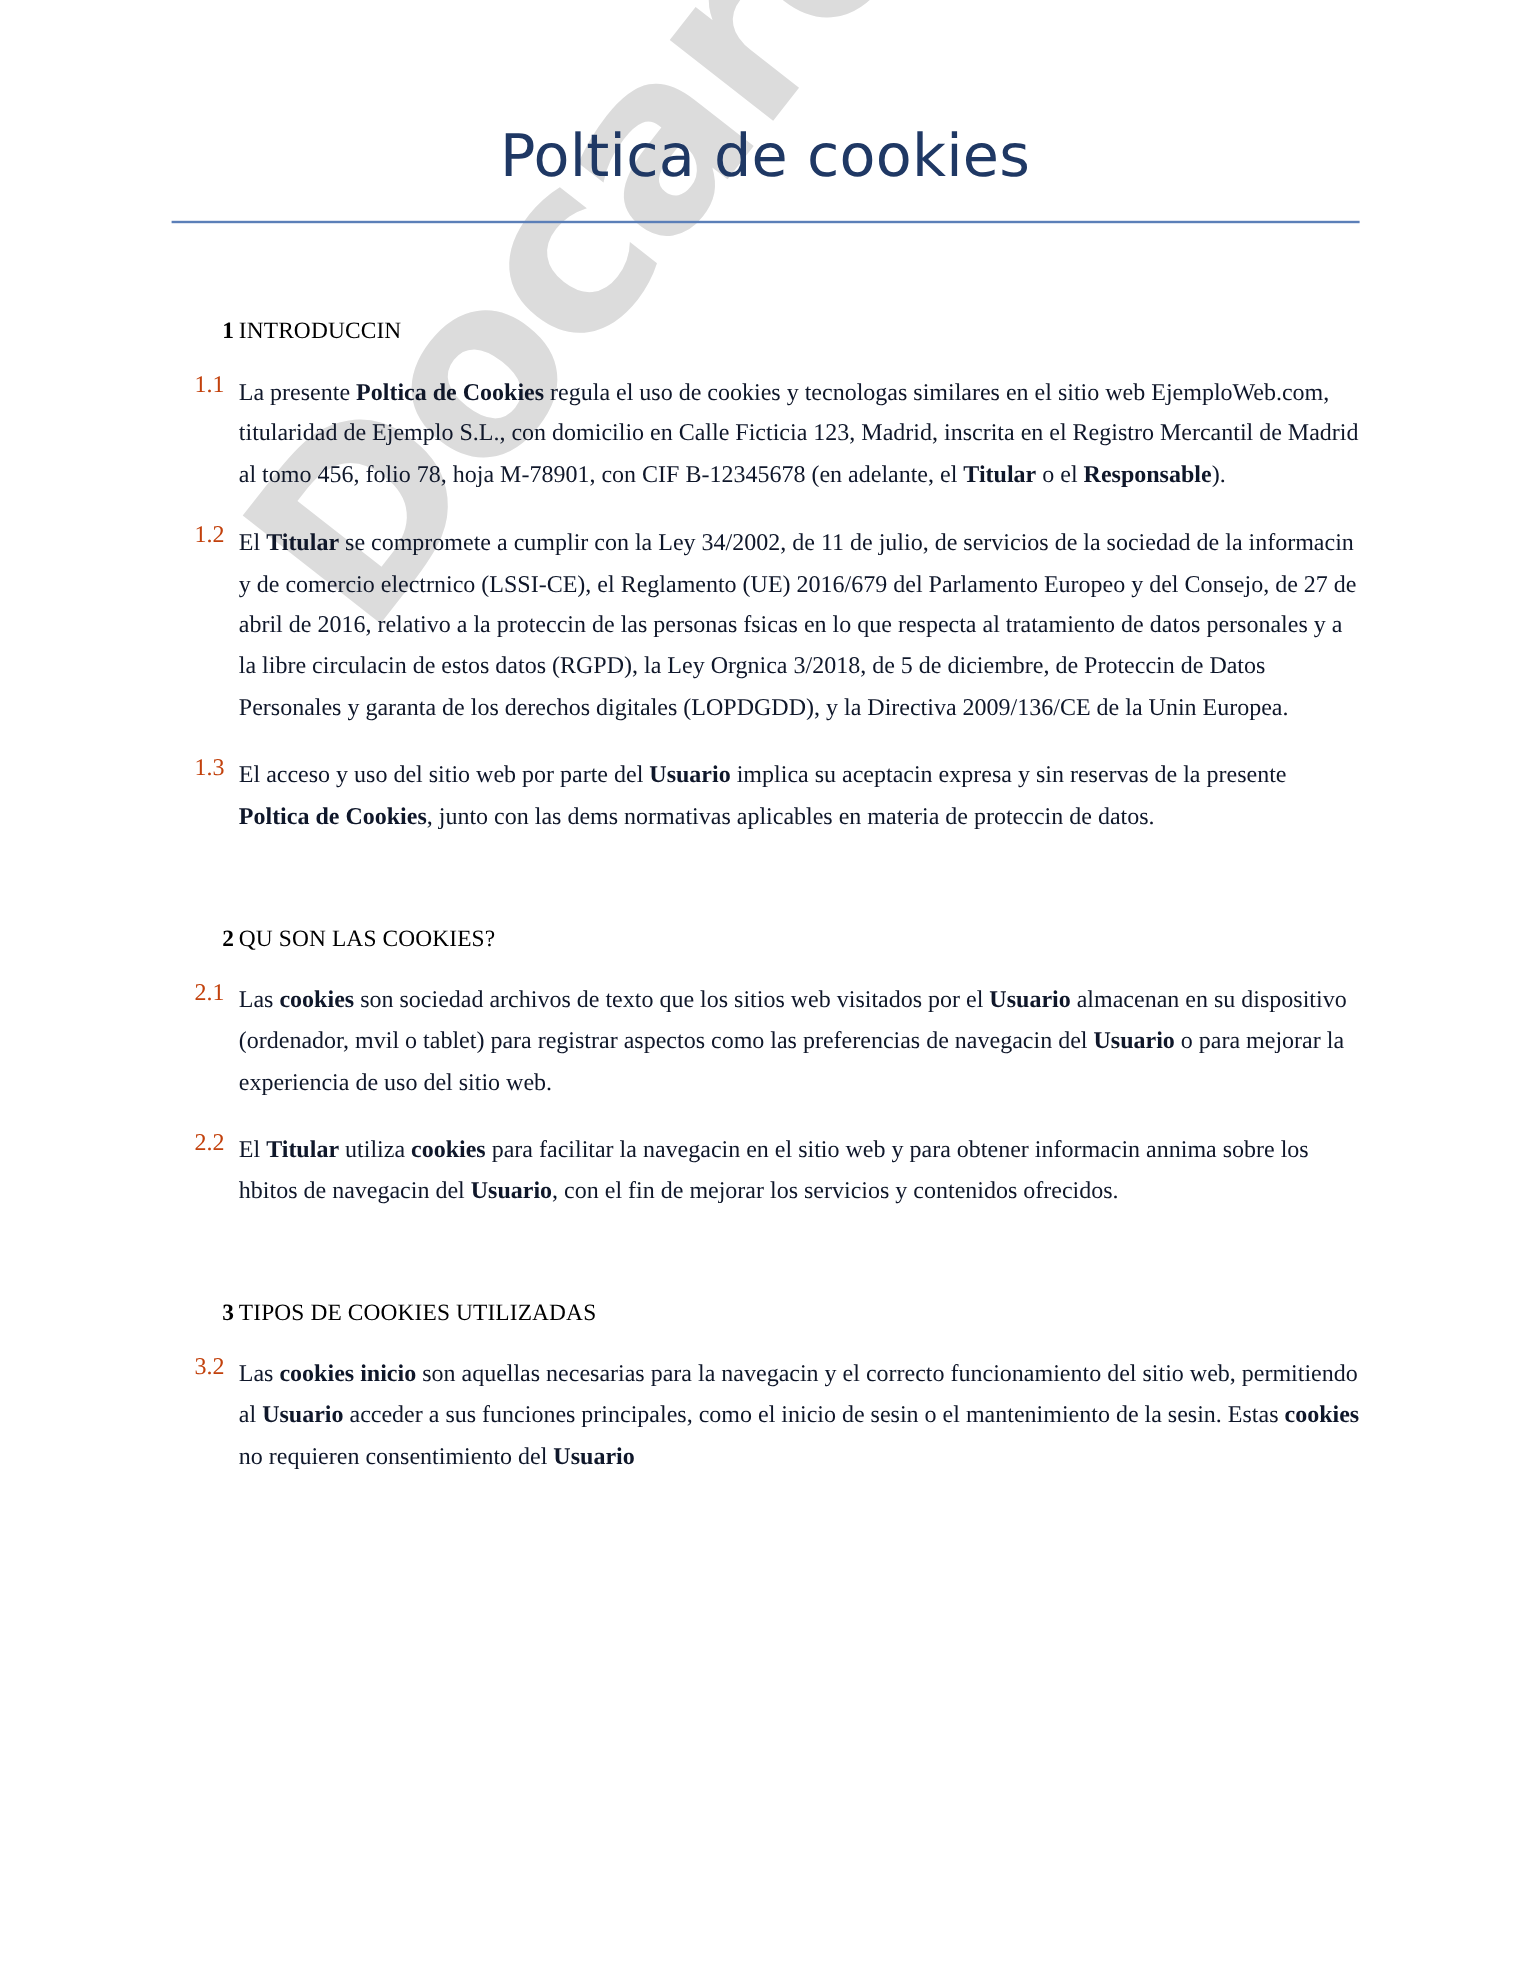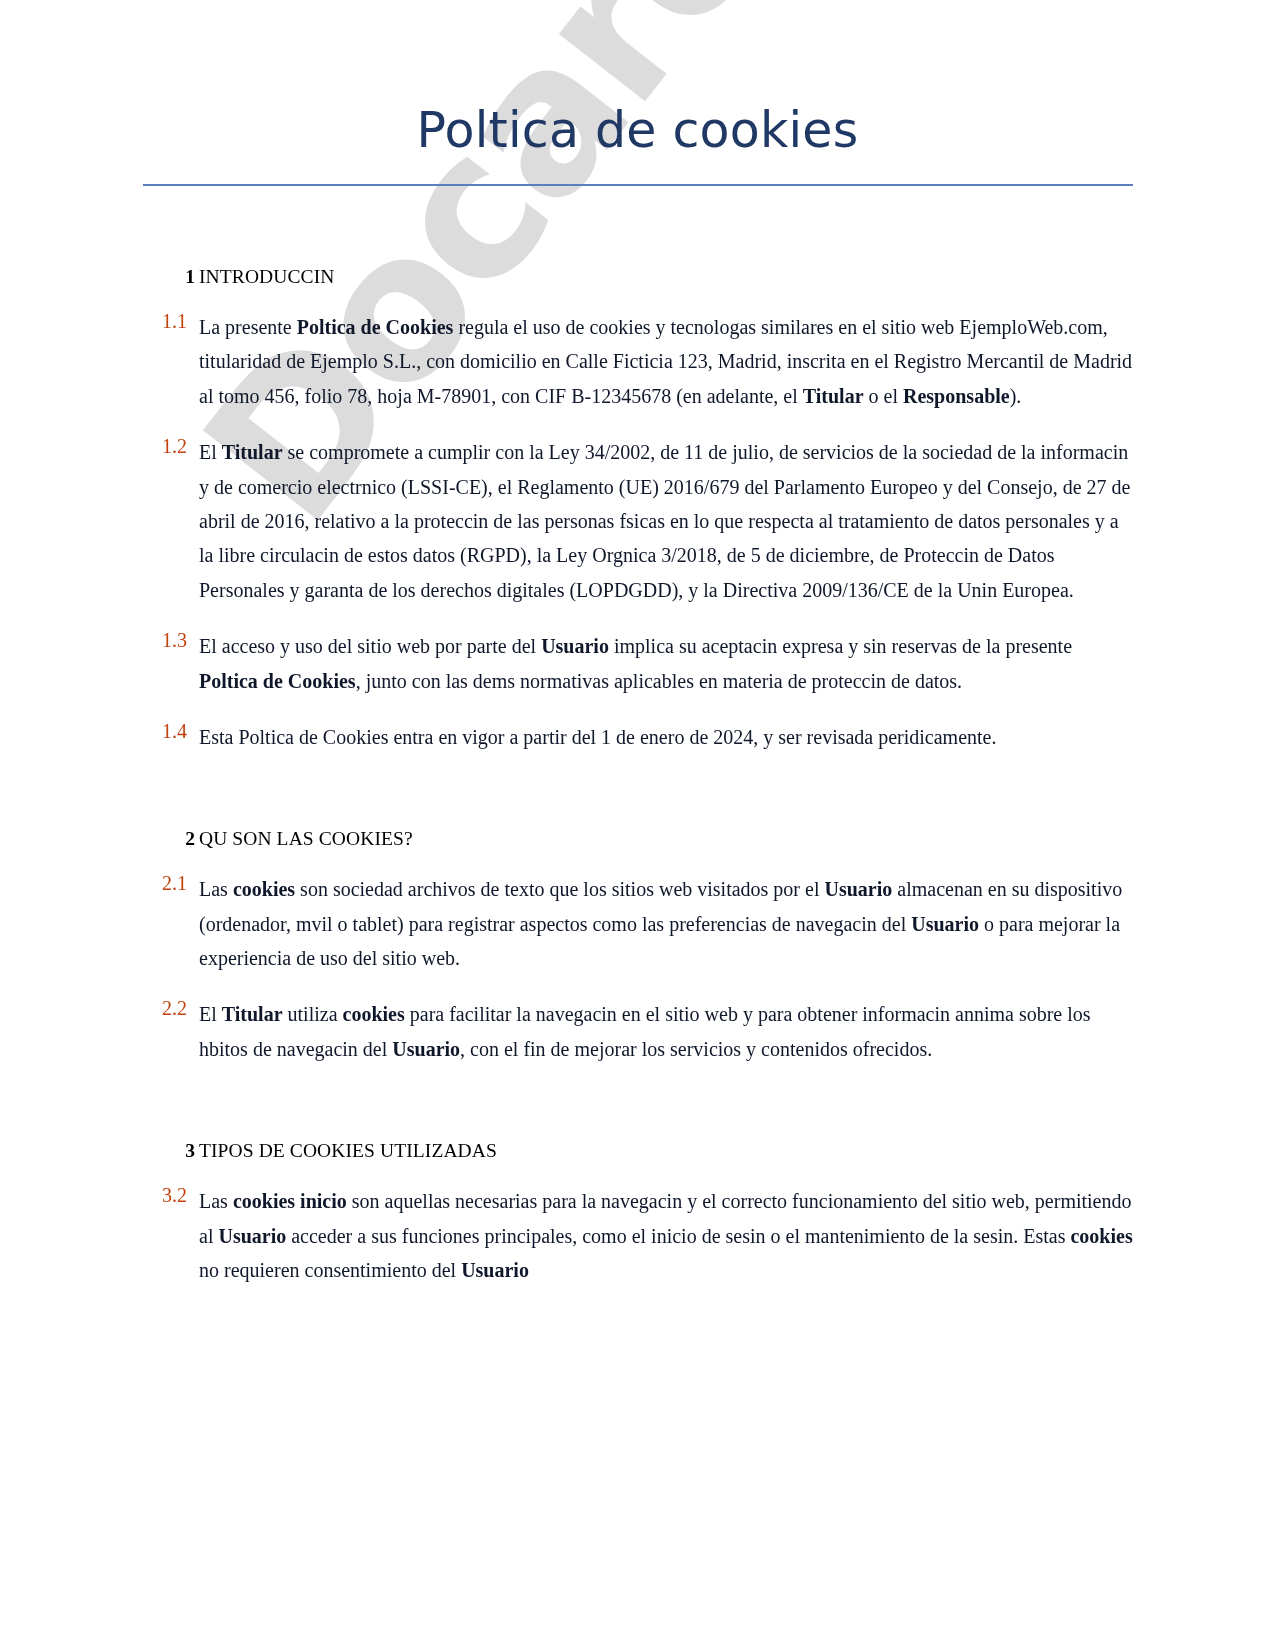--- a/index.html
+++ b/index.html
@@ -151,24 +151,20 @@
         <div class="ptext"><span>La presente </span><b>Poltica de Cookies</b><span> regula el uso de cookies y tecnologas similares en el sitio web EjemploWeb.com, titularidad de Ejemplo S.L., con domicilio en Calle Ficticia 123, Madrid, inscrita en el Registro Mercantil de Madrid al tomo 456, folio 78, hoja M-78901, con CIF B-12345678 (en adelante, el </span><b>Titular</b><span> o el </span><b>Responsable</b><span>).</span></div>
       </div>
       <div class="block para">
         <span class="num">1.2</span>
         <div class="ptext"><span>El </span><b>Titular</b><span> se compromete a cumplir con la Ley 34/2002, de 11 de julio, de servicios de la sociedad de la informacin y de comercio electrnico (LSSI-CE), el Reglamento (UE) 2016/679 del Parlamento Europeo y del Consejo, de 27 de abril de 2016, relativo a la proteccin de las personas fsicas en lo que respecta al tratamiento de datos personales y a la libre circulacin de estos datos (RGPD), la Ley Orgnica 3/2018, de 5 de diciembre, de Proteccin de Datos Personales y garanta de los derechos digitales (LOPDGDD), y la Directiva 2009/136/CE de la Unin Europea.</span></div>
       </div>
       <div class="block para">
         <span class="num">1.3</span>
         <div class="ptext"><span>El acceso y uso del sitio web por parte del </span><b>Usuario</b><span> implica su aceptacin expresa y sin reservas de la presente </span><b>Poltica de Cookies</b><span>, junto con las dems normativas aplicables en materia de proteccin de datos.</span></div>
       </div>
-      <div class="block para">
-        <span class="num">1.4</span>
-        <div class="ptext"><span>Esta Poltica de Cookies entra en vigor a partir del 1 de enero de 2024, y ser revisada peridicamente.</span></div>
-      </div>
       <div class="gap-lg"></div>
       <div class="block heading"><span class="num">2</span><span class="htext">QU SON LAS COOKIES?</span></div>
       <div class="block para">
         <span class="num">2.1</span>
         <div class="ptext"><span>Las </span><b>cookies</b><span> son sociedad archivos de texto que los sitios web visitados por el </span><b>Usuario</b><span> almacenan en su dispositivo (ordenador, mvil o tablet) para registrar aspectos como las preferencias de navegacin del </span><b>Usuario</b><span> o para mejorar la experiencia de uso del sitio web.</span></div>
       </div>
       <div class="block para">
         <span class="num">2.2</span>
         <div class="ptext"><span>El </span><b>Titular</b><span> utiliza </span><b>cookies</b><span> para facilitar la navegacin en el sitio web y para obtener informacin annima sobre los hbitos de navegacin del </span><b>Usuario</b><span>, con el fin de mejorar los servicios y contenidos ofrecidos.</span></div>
       </div>

